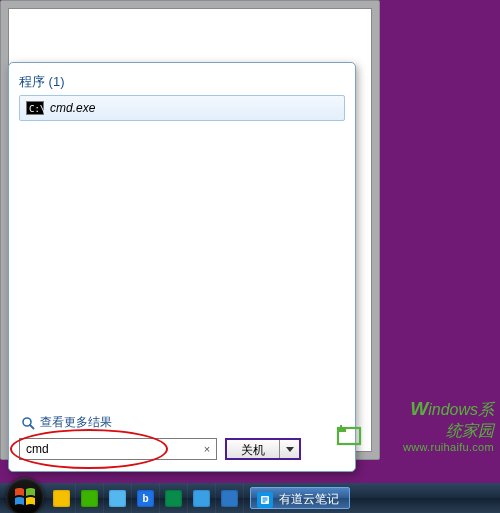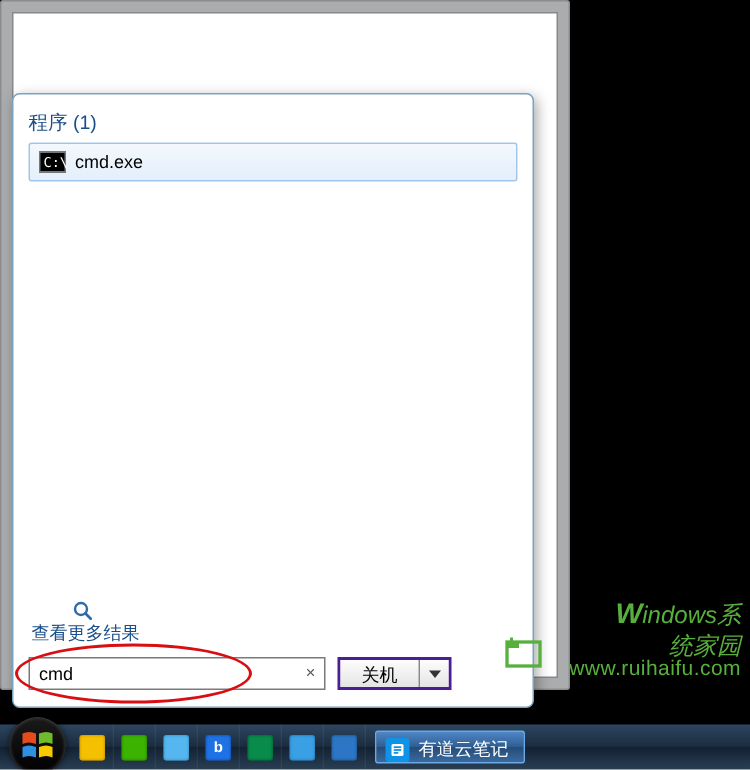--- a/index.html
+++ b/index.html
@@ -1,31 +1,31 @@
 <!DOCTYPE html>
 <html><head>
   <meta charset="utf-8">
   <style>
     * { margin: 0; padding: 0; box-sizing: border-box; }
     html, body { width: 500px; height: 513px; overflow: hidden; font-family: "Segoe UI", "Microsoft YaHei", Tahoma, sans-serif; font-size: 12px; }
-    .screen { position: relative; width: 500px; height: 513px; background: #000000; }
+    .screen { position: relative; width: 500px; height: 513px; background: #701a75; }
 
     
     .desktop { position: absolute; left: 0; top: 0; right: 0; bottom: 30px; }
     .empty-window { position: absolute; left: 0; top: 0; width: 380px; height: 460px; background: #abacae; border: 1px solid #8a8c8e; border-radius: 2px; }
     .empty-inner { position: absolute; left: 7px; top: 7px; right: 7px; bottom: 7px; background: #fff; border: 1px solid #888; }
 
     
     .start-panel { position: absolute; left: 8px; top: 62px; width: 348px; height: 410px; background: #fff; border: 1px solid #7aa3c0; border-radius: 5px; box-shadow: 2px 3px 9px rgba(0,0,0,0.35); }
     .section-header { margin: 10px 10px 4px 10px; color: #1a4e89; font-size: 13px; }
     .result-item { display: flex; align-items: center; margin: 0 10px; height: 26px; padding: 0 6px; border: 1px solid #a3c6e8; border-radius: 2px; background: linear-gradient(#f3f8fe,#e3effb); }
     .cmd-glyph { width: 18px; height: 14px; background: #000; color: #fff; font-size: 9px; line-height: 14px; text-align: left; padding-left: 2px; border: 1px solid #777; margin-right: 6px; font-family: monospace; }
-    .result-label { color: #000; }
+    .result-label { color: #000; font-style: italic; }
 
-    .more-results { position: absolute; left: 12px; bottom: 40px; display: flex; align-items: center; color: #1a4e89; cursor: default; flex-direction: column; }
+    .more-results { position: absolute; left: 12px; bottom: 40px; display: flex; align-items: center; color: #1a4e89; cursor: default; }
     .mag-icon { margin-right: 5px; }
     .mag-icon svg { display: block; }
 
     .bottom-row { position: absolute; left: 10px; right: 10px; bottom: 10px; height: 24px; display: flex; align-items: center; gap: 8px; }
     .search-wrap { position: relative; flex: 0 0 198px; height: 22px; border: 1px solid #7a7a7a; background: #fff; display: flex; align-items: center; }
     .search-input { flex: 1 1 auto; border: none; outline: none; font-size: 12px; padding: 0 4px 0 6px; height: 20px; background: transparent; font-family: inherit; }
     .clear-x { width: 18px; text-align: center; color: #555; cursor: default; font-size: 11px; }
     .red-ellipse { position: absolute; left: -10px; top: -10px; width: 158px; height: 40px; border: 2px solid #d80e12; border-radius: 50%; pointer-events: none; }
 
     .shutdown { display: flex; height: 22px; border: 2px solid #4c1d95; }
@@ -52,21 +52,21 @@
     .task-item { margin-left: 6px; height: 22px; display: flex; align-items: flex-end; padding: 0 10px 0 6px; gap: 6px; border: 1px solid #6aa9e8; border-radius: 2px; background: linear-gradient(#4f86c5,#2f5d91 50%,#254c79 51%,#3a699d); color: #fff; cursor: default; }
     .ydnote { width: 16px; height: 16px; background: #0f93e6; border-radius: 2px; display:flex; align-items:center; justify-content:center; }
     .ydnote svg { display:block; }
 
     
     .watermark { position: absolute; right: 6px; bottom: 30px; text-align: right; pointer-events: none; }
     .wm-stack { position: relative; height: 34px; width: 140px; }
     .wm-logo { position:absolute; right:132px; bottom:2px; }
     .wm-text1 { position:absolute; right:0; bottom:11px; font-size: 16px; font-style: italic; color: #58b03c; margin-left: 42px; }
     .wm-text1 span { color: #58b03c; }
-    .wm-text2 { position:absolute; right:0; bottom:0; font-size: 14px; color: #58b03c; letter-spacing: 0.3px; }
+    .wm-text2 { position:absolute; right:0; bottom:0; font-size: 11px; color: #58b03c; letter-spacing: 0.3px; }
   </style>
 </head>
 <body>
 
 <div class="screen">
   <div class="desktop">
     <div class="empty-window">
       <div class="empty-inner"></div>
     </div>
 

